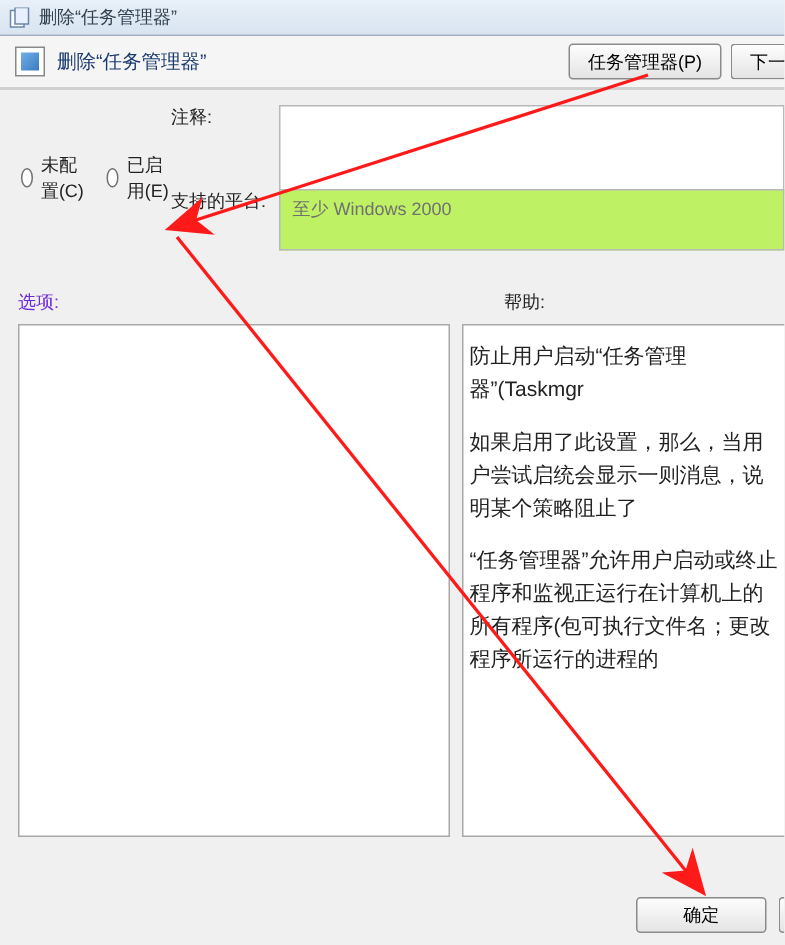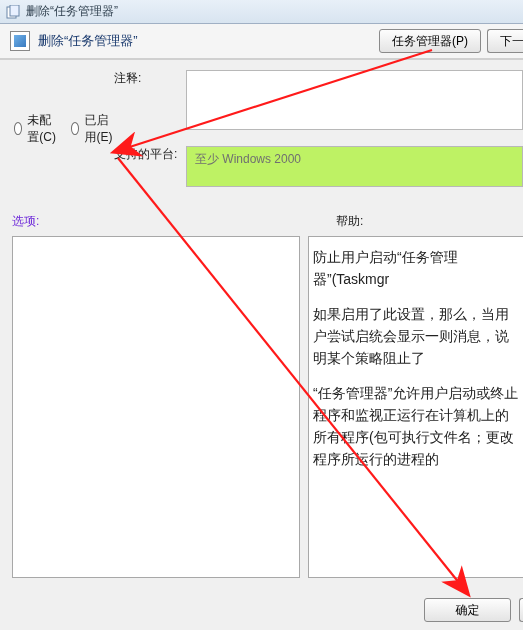--- a/index.html
+++ b/index.html
@@ -93,21 +93,21 @@
       width:6px;height:6px;border-radius:50%;
       background:radial-gradient(circle at 30% 30%, #6db84a, #2d7a10);
       display:none;
     }
     .radio-row.selected .radio-inner { display:block; }
     .meta-col {
       flex:1;
       display:flex;
       flex-direction:column;
     }
-    .meta-row { display:flex; gap:8px; align-items:flex-start; height:76px;}
+    .meta-row { display:flex; gap:8px; align-items:flex-start; height:56px;}
     .meta-label { width:64px; padding-top:0; color:#222;}
     .comment-box {
       flex:1; height:60px; border:1px solid #b8b8b8; background:#fff;
     }
     .plat-row { display:flex; gap:8px; }
     .plat-box {
       flex:1; height:41px; border:1px solid #b8b8b8; background:#bef264;
       padding:4px 8px; color:#707070;
     }
     .mid-labels {

